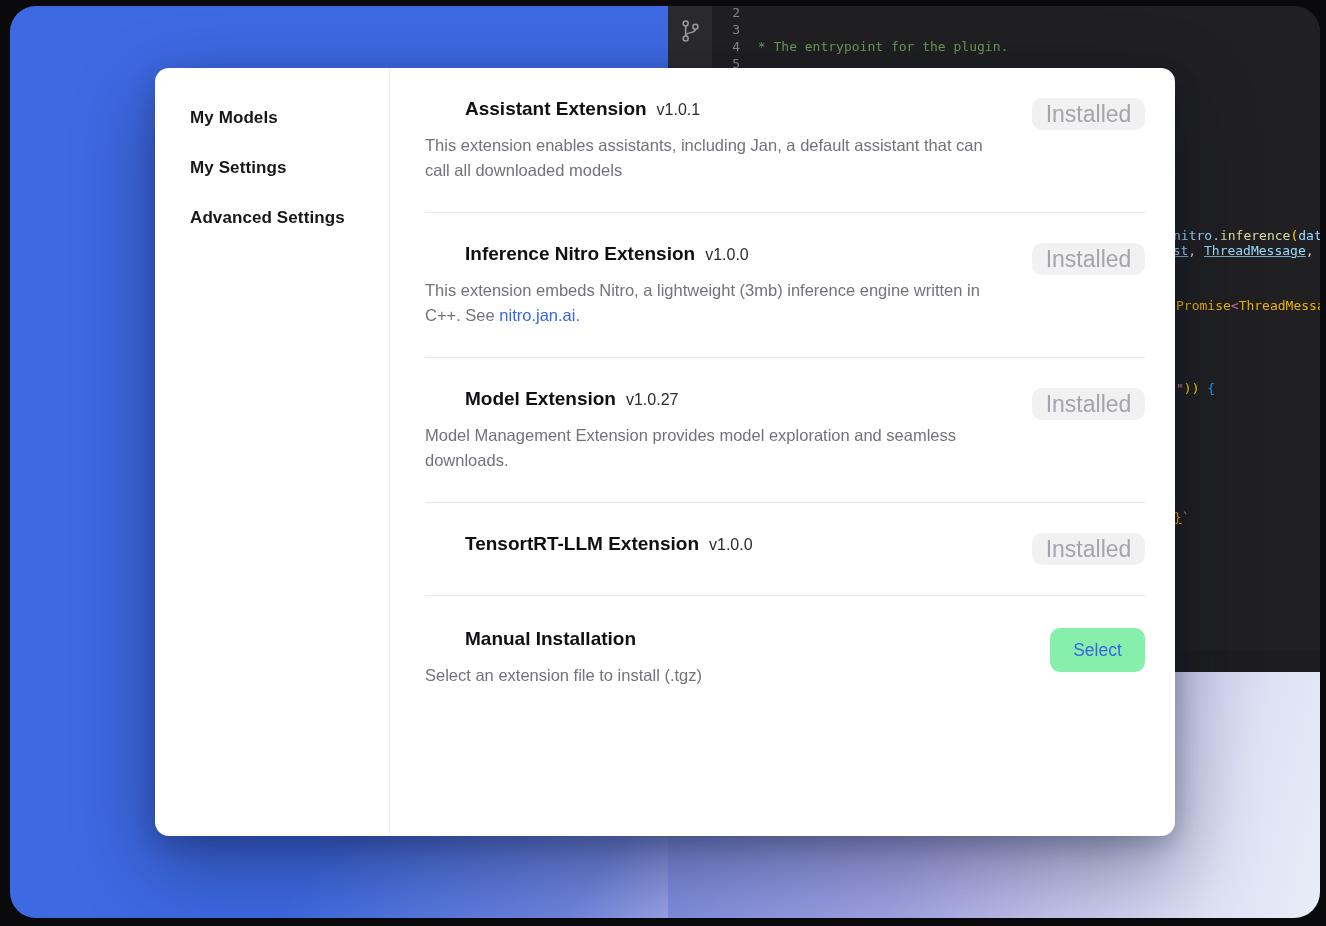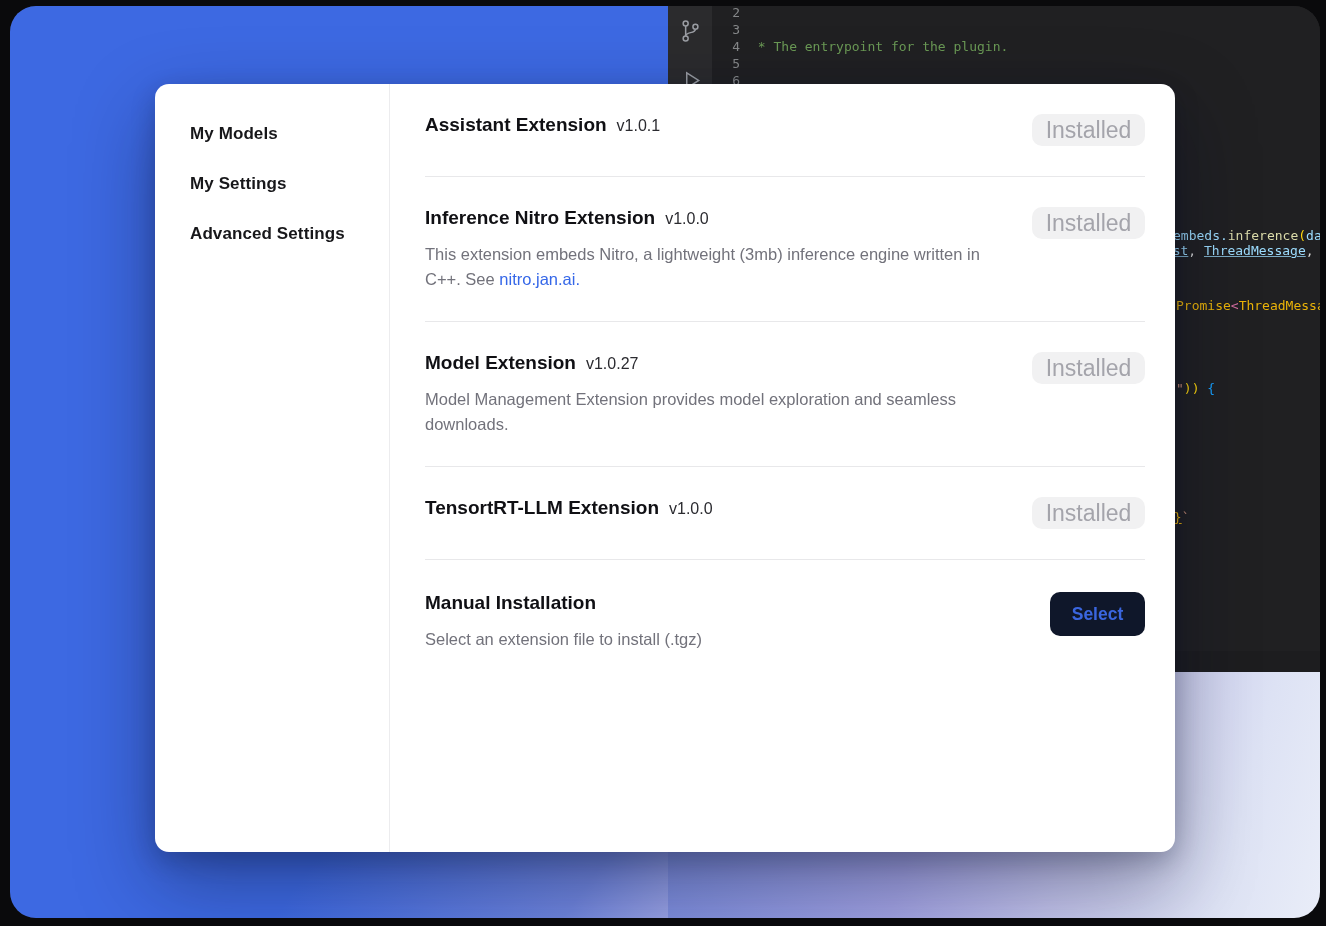--- a/index.html
+++ b/index.html
@@ -39,42 +39,42 @@
   .f2 { left:508px; top:292px; }
   .f3 { left:508px; top:375px; }
   .f4 { left:498px; top:504px; }
   .u { text-decoration:underline; text-decoration-thickness:1px; }
 
   .statusbar { position:absolute; left:0; right:0; bottom:0; height:21px; background:#1d1d1f; display:flex; align-items:center; font-size:12px; font-family:"Liberation Sans",sans-serif; }
   .sb-go { color:#cfcfd2; }
   .sb-item { margin-left:13px; background:#4a4a52; color:#e2e2e5; padding:2px 10px 3px; white-space:nowrap; }
 
   
-  .modal { position:absolute; left:155px; top:84px; width:1020px; height:768px; background:#ffffff; border-radius:14px;
+  .modal { position:absolute; left:155px; top:68px; width:1020px; height:768px; background:#ffffff; border-radius:14px;
     box-shadow:0 30px 80px rgba(10,15,40,.40), 0 8px 24px rgba(10,15,40,.22); display:flex; overflow:hidden; z-index:10; }
 
   .sidebar { width:235px; flex-shrink:0; border-right:1px solid #ececee; padding-top:28px; }
   .side-item { margin:0 15px 6px; height:44px; display:flex; align-items:center; padding-left:20px; border-radius:10px;
     font-size:17px; font-weight:700; color:#17171a; cursor:pointer; letter-spacing:.1px; }
   .side-item.active { background:#f2f2f3; }
 
   .content { flex:1; padding:0 30px 0 35px; overflow:hidden; }
   .row { display:flex; align-items:flex-start; padding:30px 0; border-bottom:1px solid #e8e8ea; }
   .row.first { padding-top:30px; }
   .row.last { border-bottom:none; padding-top:32px; }
   .row-text { flex:1; min-width:0; }
   .row-title { font-size:19px; color:#101014; }
-  .row-title .name { font-weight:700; }
+  .row-title .name { font-weight:700;margin-left:40px; }
   .row-title .version { font-weight:500; color:#2b2b30; margin-left:10px; font-size:16px; }
   .row-desc { margin-top:13px; font-size:16.5px; line-height:24.5px; color:#72727b; max-width:580px; }
   .link { color:#3567e8; text-decoration:none; cursor:pointer; }
 
   .btn { flex-shrink:0; margin-left:20px; border:none; border-radius:10px; font-family:inherit; cursor:pointer; }
   .btn.installed { width:113px; height:32px; background:#f1f1f2; color:#a4a4ab; font-size:23px; font-weight:500; }
-  .btn.select { width:95px; height:44px; background:#0f172a; color:#3a66df; font-size:17.5px; font-weight:700; }
+  .btn.select { width:95px; height:44px; background:#86efac; color:#3a66df; font-size:17.5px; font-weight:400; }
 </style>
 </head>
 <body>
 
 <div class="screen">
 
   <div class="frame">
 
     <div class="editor">
       <div class="activity-bar">
@@ -104,21 +104,21 @@
       </div>
 
       <div class="code">
         <div class="cl comment"> * The entrypoint for the plugin.</div>
         <div class="cl comment"> */</div>
         <div class="cl"></div>
         <div class="cl comment">// Web / extension runtime</div>
         <div class="cl"><span class="kw">import </span><span class="gold">{</span><span id="imports"><span class="ident">log</span><span class="punct">, </span><span class="ident">BaseExtension</span><span class="punct">, </span><span class="ident">MessageEvent</span><span class="punct">, </span><span class="ident">MessageRequest</span><span class="punct">, </span><span class="ident">ThreadMessage</span><span class="punct">, </span></span></div>
       </div>
 
-      <div class="frag f1"><span class="ident" style="text-decoration:none">embeds.</span><span class="fn">inference</span><span class="gold">(</span><span class="ident" style="text-decoration:none">data</span></div>
+      <div class="frag f1"><span class="ident" style="text-decoration:none">nitro.</span><span class="fn">inference</span><span class="gold">(</span><span class="ident" style="text-decoration:none">data</span></div>
 
       <div class="frag f2"><span class="teal">Promise</span><span class="pink">&lt;</span><span class="teal">ThreadMessage</span></div>
 
       <div class="frag f3"><span class="str">"</span><span class="gold">))</span><span class="blueb"> {</span></div>
 
       <div class="frag f4"><span class="teal u">t}</span><span class="str">`</span></div>
 
       <div class="statusbar">
         <span class="sb-go">go</span>
         <span class="sb-item">Screen Reader Optimized</span>
@@ -135,20 +135,21 @@
       <div class="side-item">My Models</div>
       <div class="side-item">My Settings</div>
       <div class="side-item">Advanced Settings</div>
     </aside>
 
     <main class="content">
 
       <div class="row first">
         <div class="row-text">
           <div class="row-title"><span class="name">Assistant Extension</span><span class="version">v1.0.1</span></div>
+          <p class="row-desc">This extension enables assistants, including Jan, a default assistant that can call all downloaded models</p>
         </div>
         <button class="btn installed">Installed</button>
       </div>
 
       <div class="row">
         <div class="row-text">
           <div class="row-title"><span class="name">Inference Nitro Extension</span><span class="version">v1.0.0</span></div>
           <p class="row-desc"><span>This extension embeds Nitro, a lightweight (3mb) inference engine written in C++. See </span><a class="link">nitro.jan.ai.</a></p>
         </div>
         <button class="btn installed">Installed</button>

